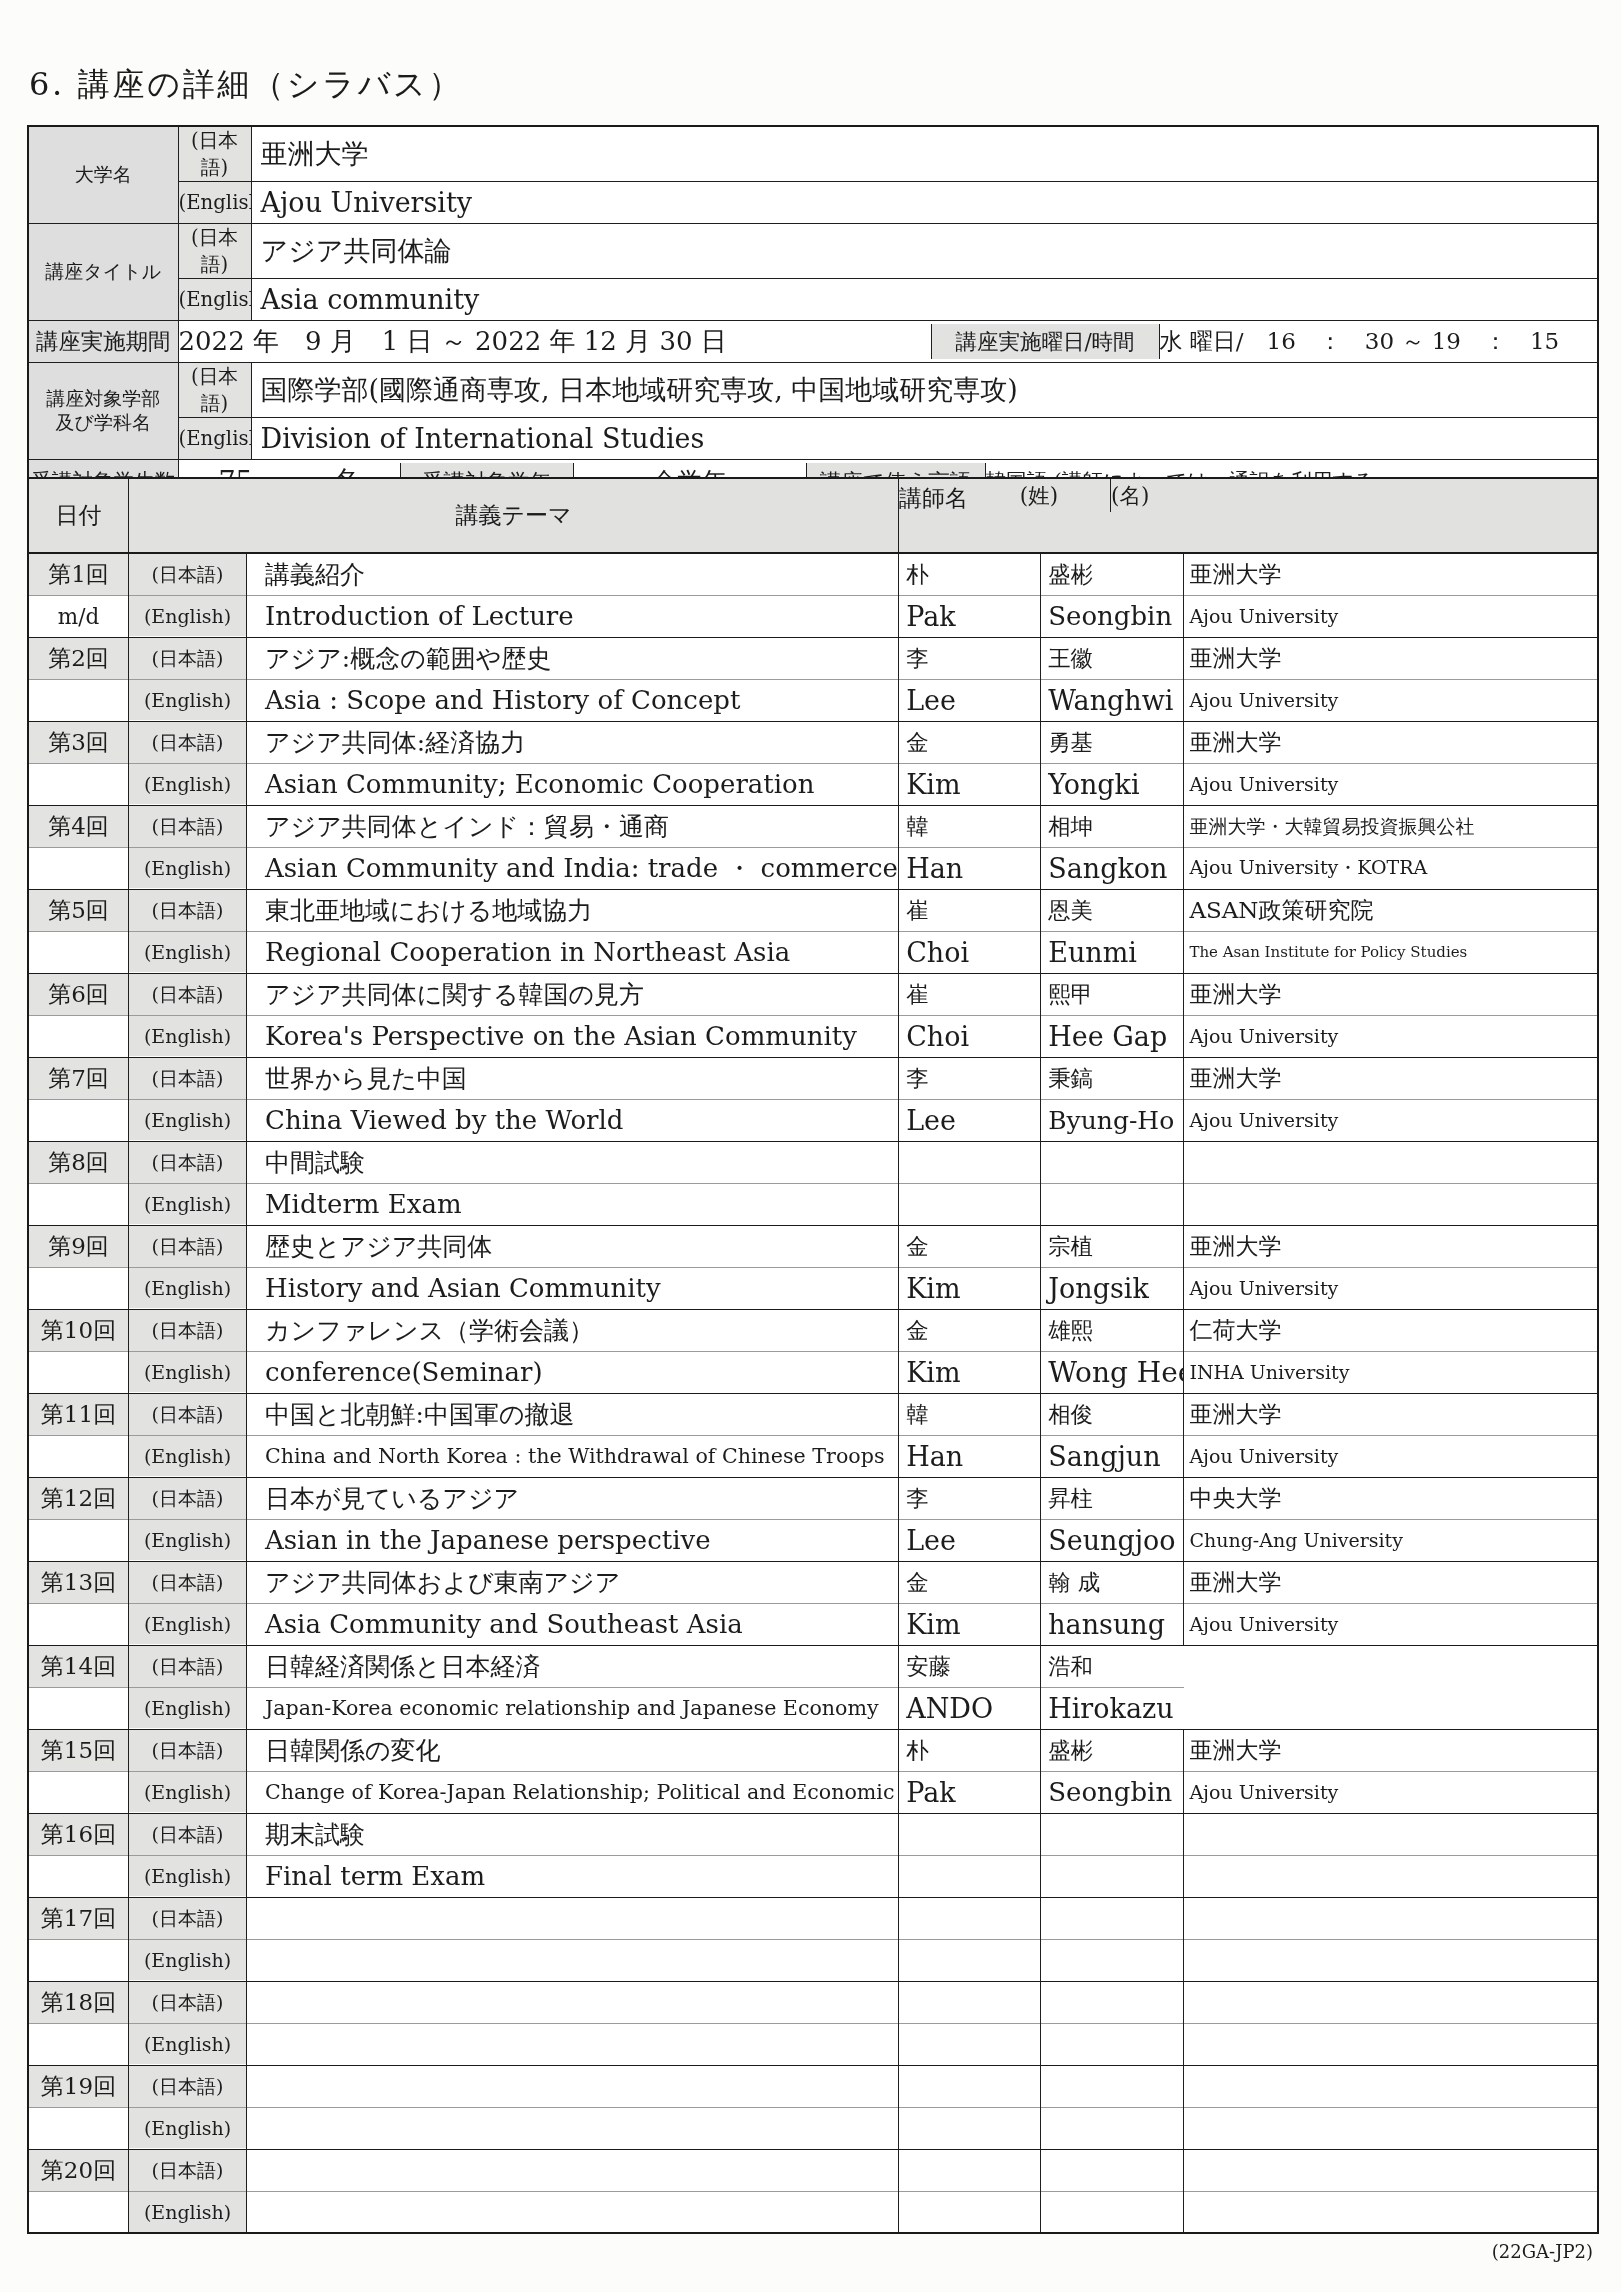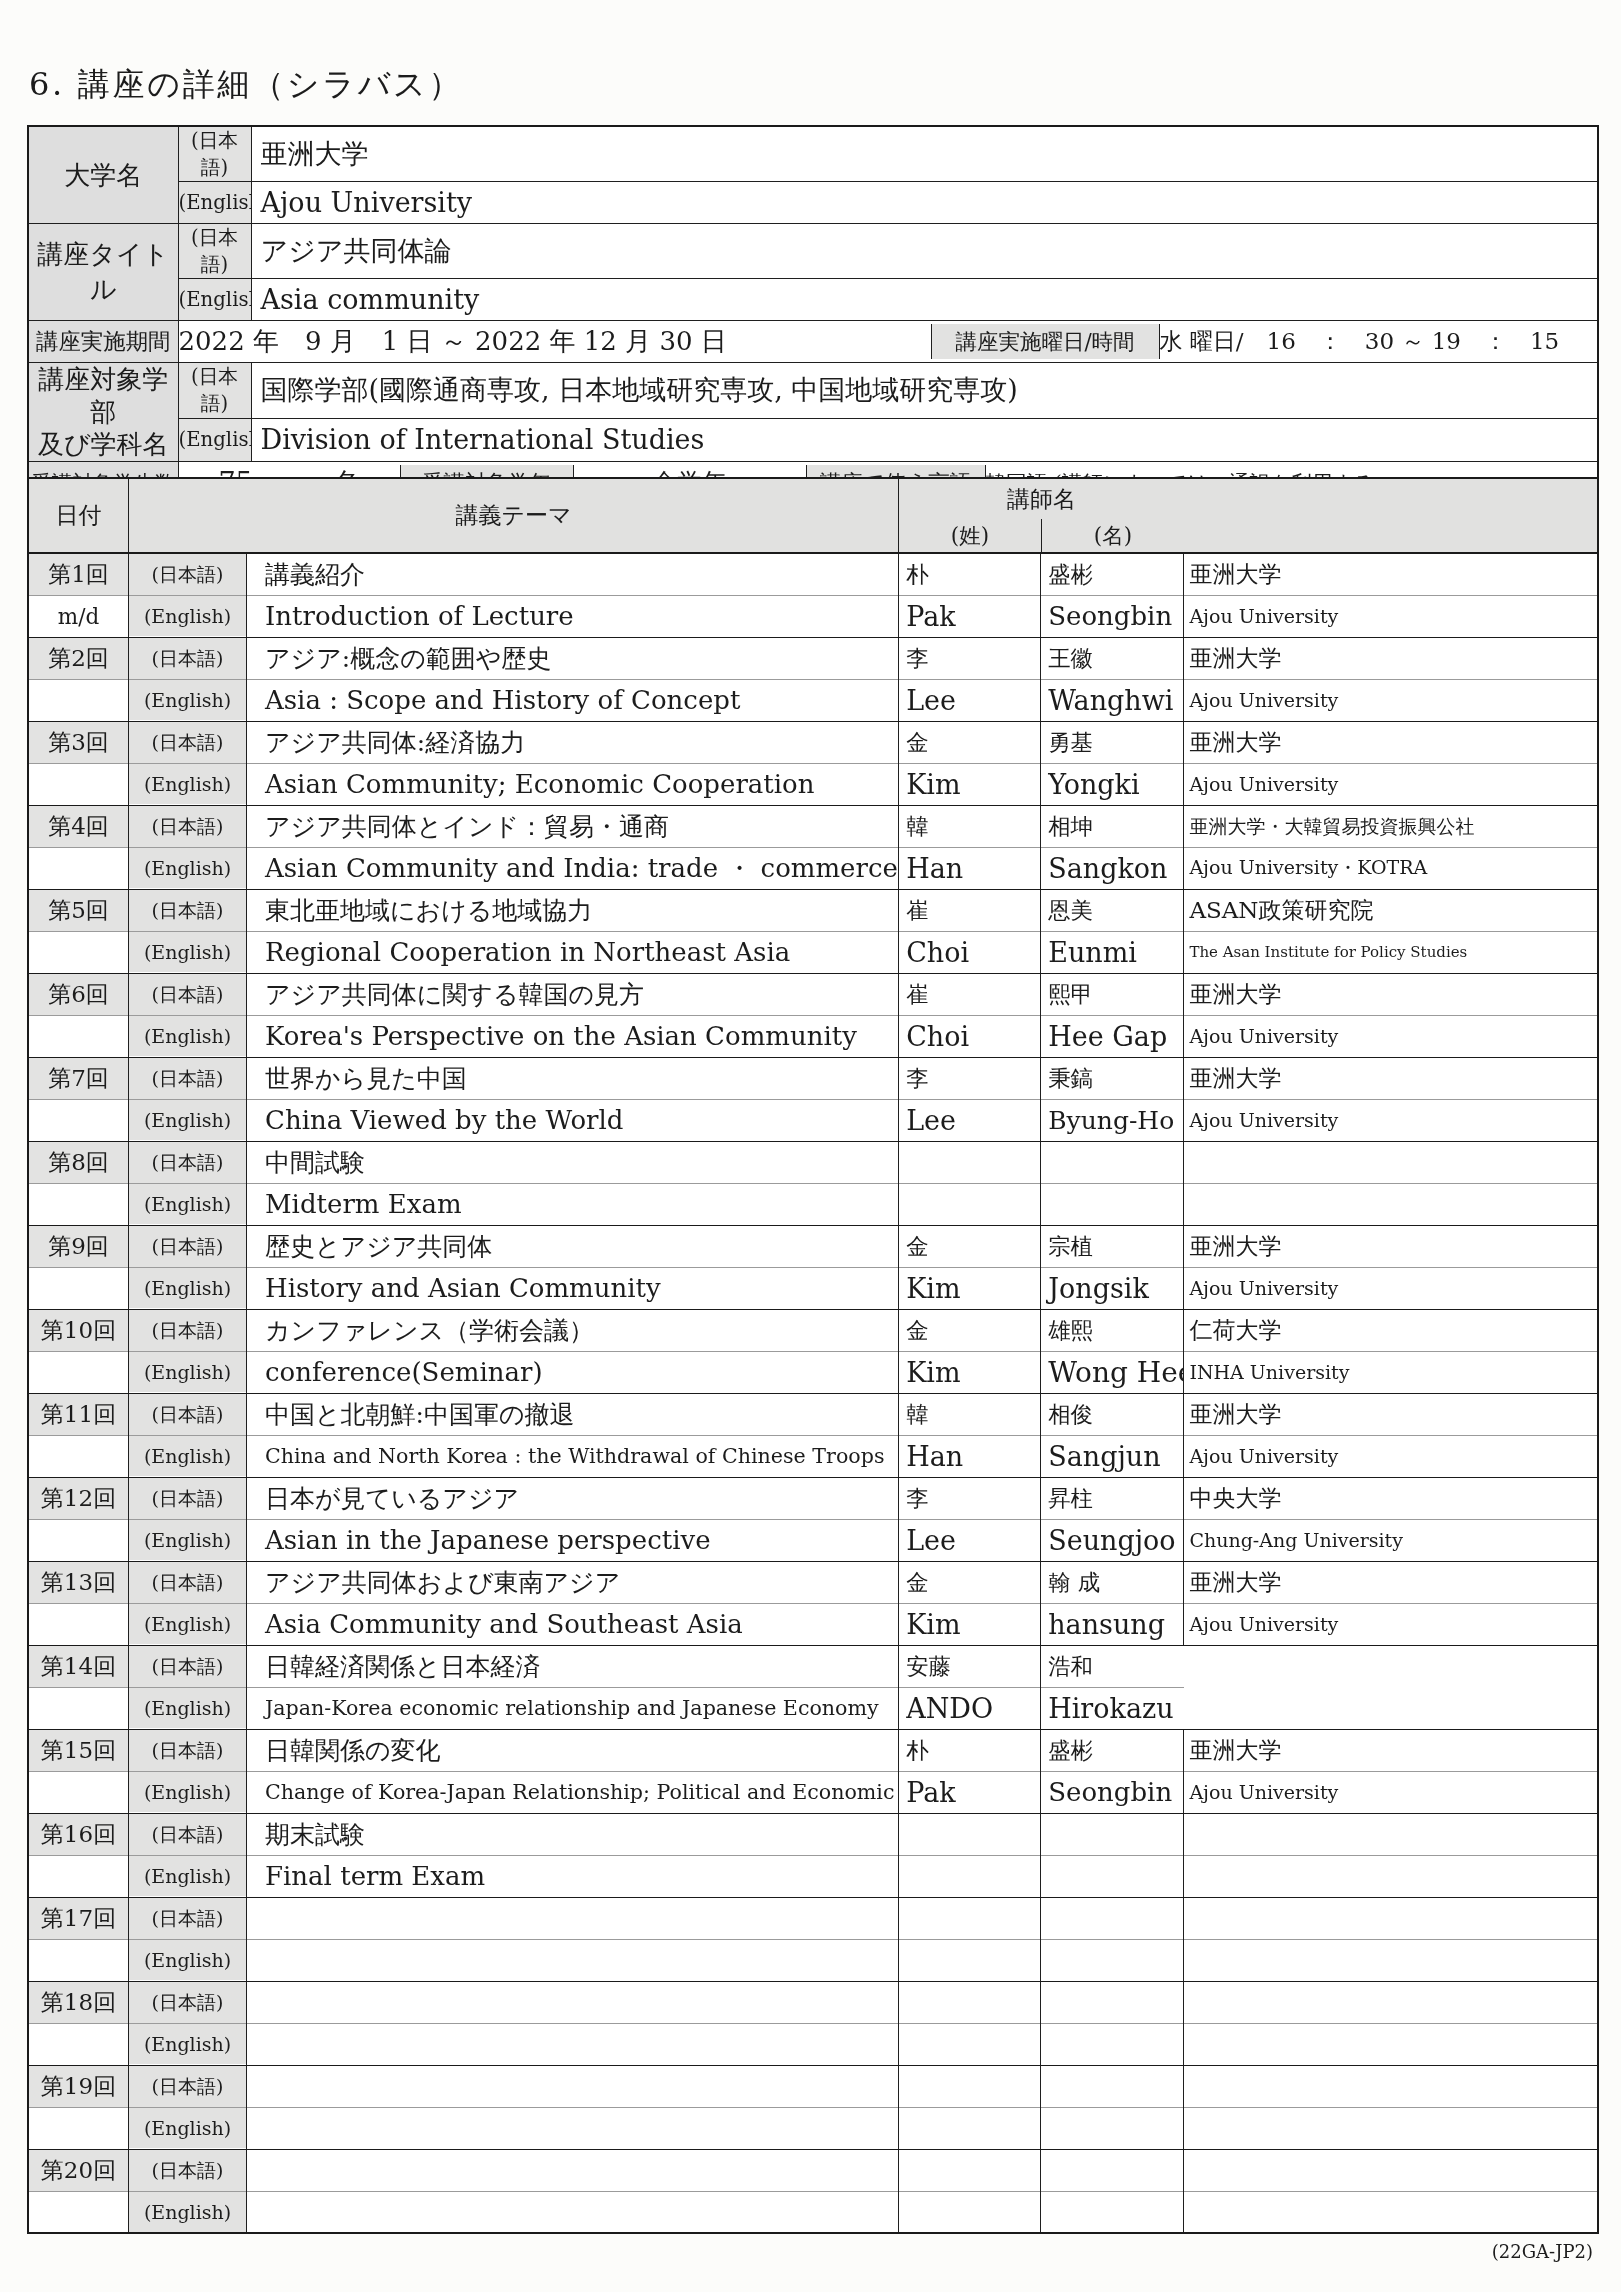--- a/index.html
+++ b/index.html
@@ -2,21 +2,21 @@
 <html style="font-size:14.3px"><head>
 <meta charset="utf-8">
 <style>
   *{box-sizing:border-box;margin:0;padding:0}
   html,body{width:1622px;background:#fcfcfa}
   body{height:2293px;position:relative;font-family:"DejaVu Serif","Liberation Serif",serif;color:#1c1c1c}
   .page-title{position:absolute;left:29px;top:63px;font-size:32px;letter-spacing:2.7px}
   
   table.info{position:absolute;left:27px;top:125px;width:1572px;border-collapse:collapse;border:2.7px solid #1a1a1a;table-layout:fixed}
   table.info td{border:1.8px solid #1f1f1f;overflow:hidden}
-  td.lbl{background:#dedede;text-align:center;font-size:26px;height:42px}
+  td.lbl{background:#dedede;text-align:center;font-size:19px;height:42px}
   td.lbl .two{line-height:1.25}
   td.lang{background:#e2e2e1;text-align:center;font-size:19.7px}
   td.val{background:#fff;padding:1.8px 9px;font-size:27px;white-space:nowrap}
   tr.h47{height:42px}
   tr.h45{height:40px}
   tr.h49{height:44px}
   .flexrow{display:flex;height:100%;align-items:stretch;margin:-1.8px -9px}
   .seg{display:flex;align-items:center;padding:0 0;border-left:1.8px solid #1f1f1f;white-space:nowrap;overflow:hidden}
   .seg:first-child{border-left:none}
   .seg.gray{background:#e2e2e1;justify-content:center;font-size:21.5px}
@@ -27,21 +27,21 @@
   .seg.glbl{width:173px}
   .seg.grade{width:233px;font-size:25px;justify-content:center}
   .seg.llbl{width:179px}
   .seg.langv{flex:1;font-size:20.6px}
   
   .sched{position:absolute;left:27px;top:477px;width:1572px;border:2.7px solid #1a1a1a;background:#fff}
   .shead{display:grid;grid-template-columns:100px 118px 652px 142px 143px 1fr;height:75px;border-bottom:2.7px solid #1a1a1a;background:#e1e1e0}
   .shead .hc{border-right:1.8px solid #1f1f1f;display:flex;align-items:center;justify-content:center;font-size:23px}
   .shead .hc:last-child{border-right:none}
   .hc.theme-h{grid-column:2/4}
-  .hc.lect-h{grid-column:4/6;flex-direction:column;padding:0;align-items:stretch;justify-content:flex-end}
+  .hc.lect-h{grid-column:4/6;flex-direction:row;padding:0;align-items:stretch;justify-content:flex-start}
   .lect-top{height:39px;display:flex;align-items:center;justify-content:center}
   .lect-bot{height:33px;display:grid;grid-template-columns:142px 1fr;font-size:21.5px}
   .lect-bot span{display:flex;align-items:center;justify-content:center}
   .lect-bot span:last-child{border-left:1.8px solid #1f1f1f}
   .srow{display:grid;grid-template-columns:100px 118px 652px 142px 143px 1fr;height:84px;border-bottom:1.8px solid #1a1a1a}
   .srow:last-child{border-bottom:none;height:82px}
   .c{border-right:1.8px solid #1f1f1f;display:flex;flex-direction:column;overflow:hidden}
   .c:last-child{border-right:none}
   .half{height:41px;display:flex;align-items:center;white-space:nowrap;overflow:hidden}
   .half.b{border-top:0.9px solid #9b9b9b}

